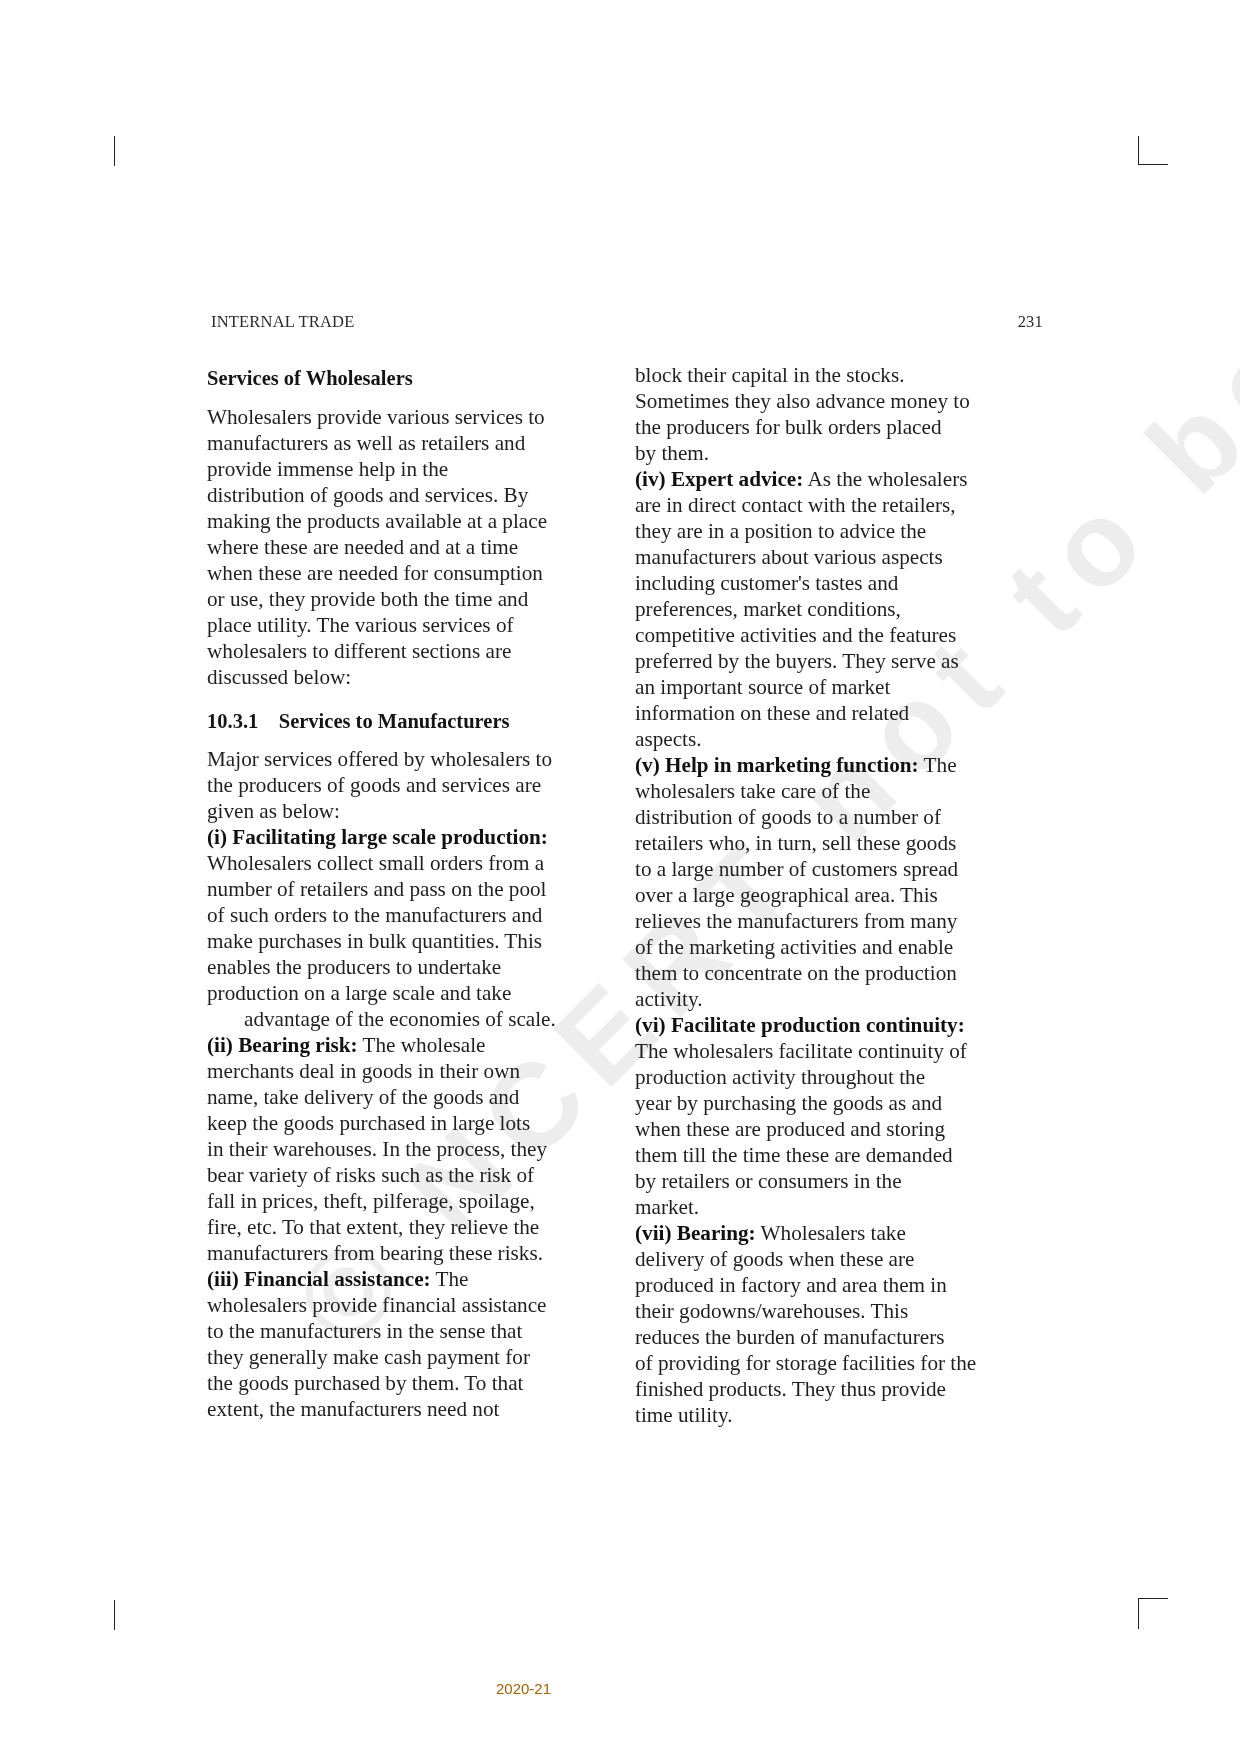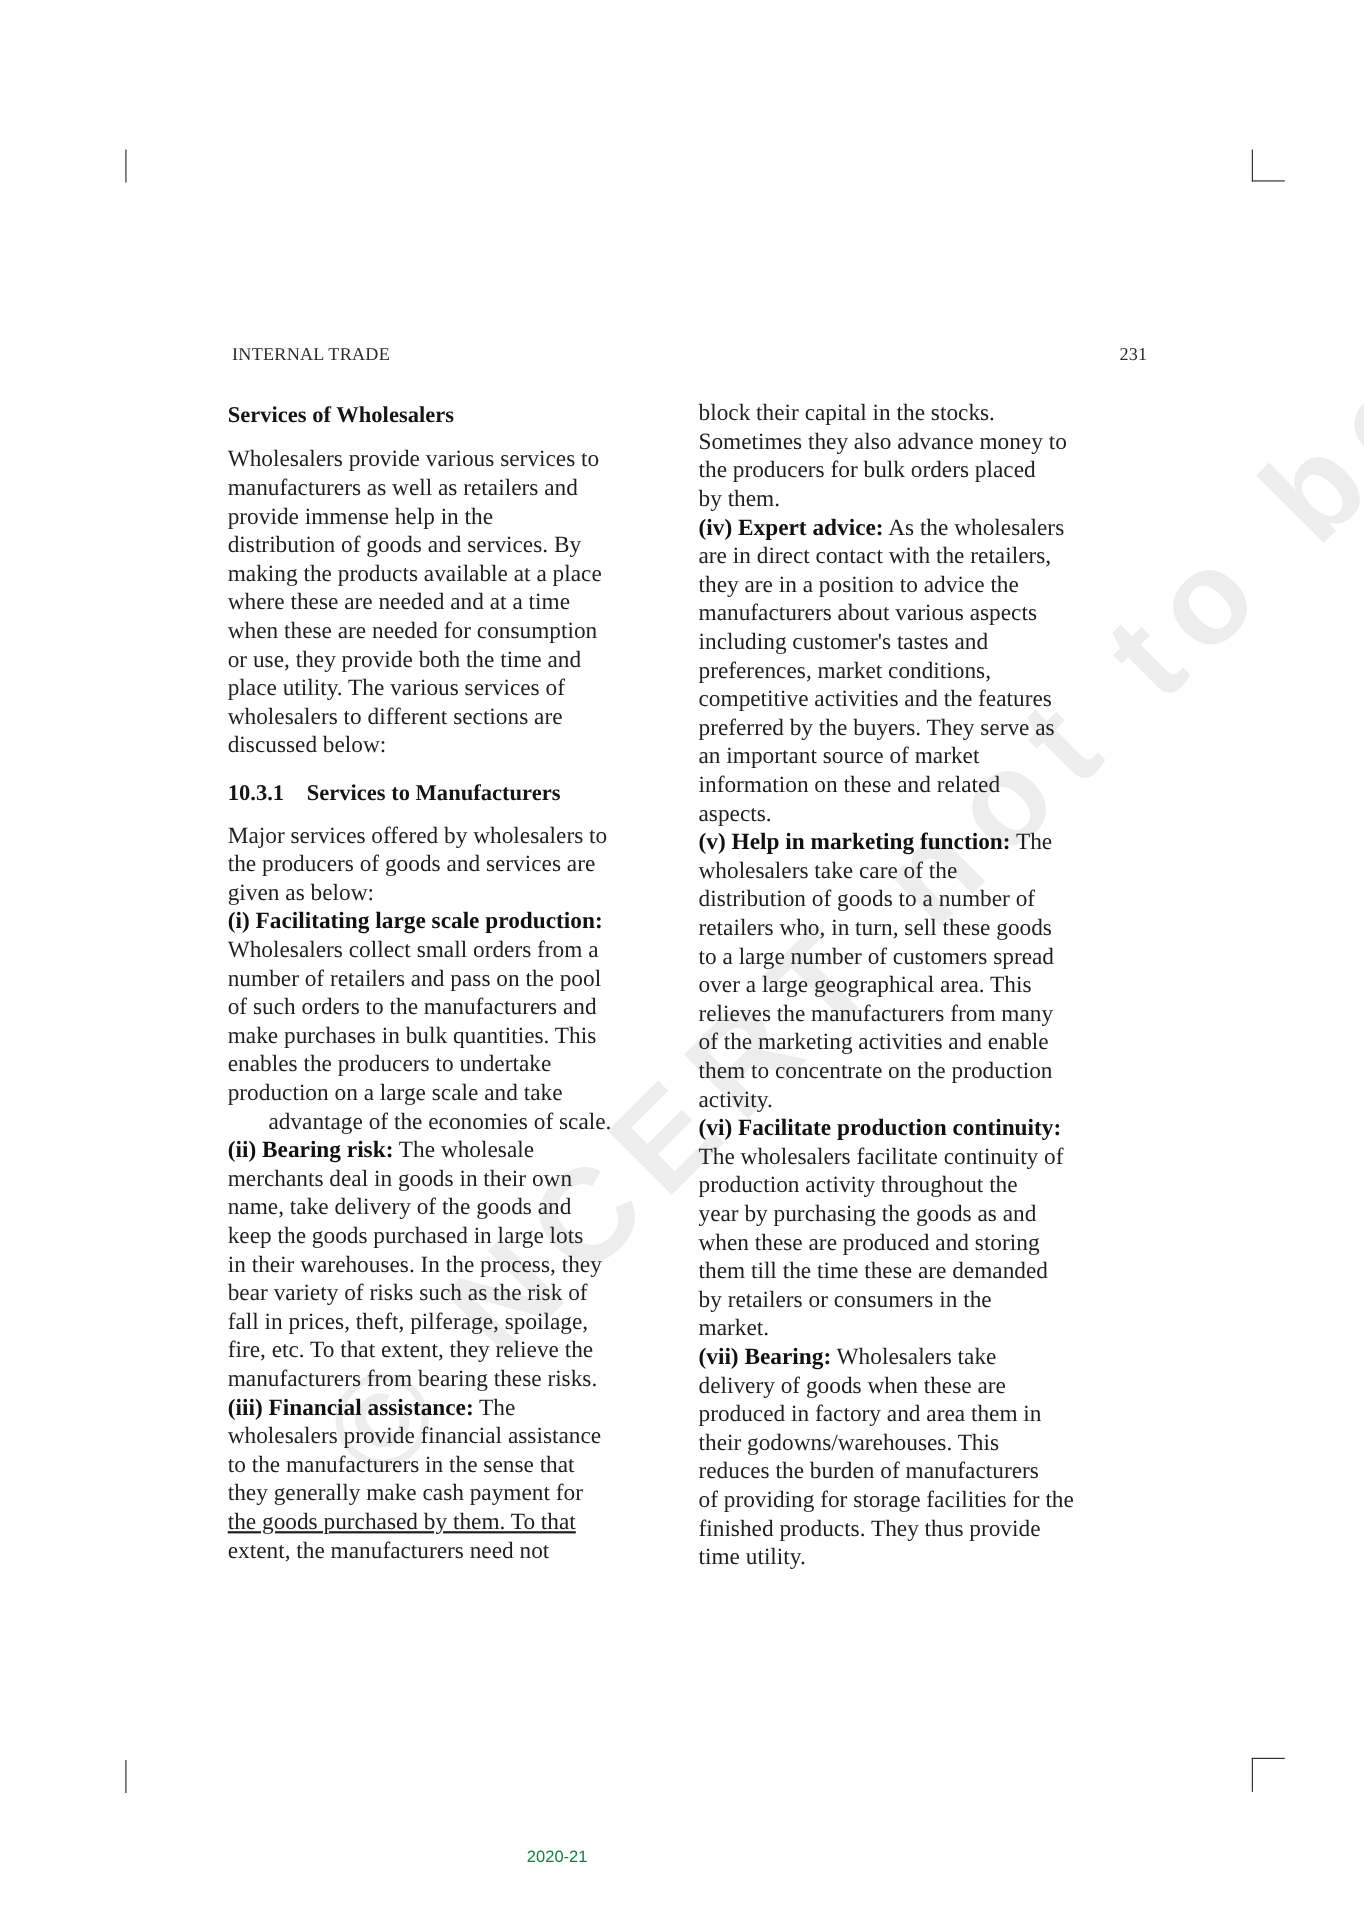--- a/index.html
+++ b/index.html
@@ -8,22 +8,22 @@
   .crop { position: absolute; background: #222; }
   .running-head { position: absolute; top: 312px; font-size: 16.5px; letter-spacing: 0.2px; color: #2a2a2a; }
   .col { position: absolute; width: 408px; }
   .col1 { left: 207px; top: 0; }
   .col2 { left: 635px; top: 0; }
   .ln { position: absolute; left: 0; width: 408px; font-size: 21.2px; line-height: 26px; height: 26px;
         text-align: justify; text-align-last: justify; white-space: nowrap; }
   .ln.last { text-align-last: left; }
   .ln b { font-weight: bold; color: #111; }
   .heading { font-weight: bold; font-size: 20.5px; color: #151515; }
-  .footer { position: absolute; top: 1680px; left: 0; width: 1013px; text-align: center;
-            font-family: "Liberation Sans", "DejaVu Sans", sans-serif; font-size: 15px; color: #15803d; }
+  .footer { position: absolute; top: 1680px; left: 17px; width: 1013px; text-align: center;
+            font-family: "Liberation Sans", "DejaVu Sans", sans-serif; font-size: 15px; color: #a16207; }
   .watermark { position: absolute; left: 170px; top: 900px; width: 1000px; font-family: "Liberation Sans", sans-serif;
                font-size: 120px; font-weight: bold; color: rgba(0,0,0,0.07); transform: rotate(-45deg);
                transform-origin: center; white-space: nowrap; letter-spacing: 18px; pointer-events: none; }
 </style>
 </head>
 <body>
 
 <div class="crop" style="left:114px; top:136px; width:1px; height:30px;"></div>
 <div class="crop" style="left:1138px; top:136px; width:1px; height:29px;"></div>
 <div class="crop" style="left:1138px; top:164px; width:30px; height:1px;"></div>
@@ -67,21 +67,21 @@
     <div class="ln" style="top: 1110px; white-space: nowrap; display: block; text-align: left; text-align-last: left;">keep the goods purchased in large lots</div>
     <div class="ln" style="top: 1136px; white-space: nowrap; display: block; text-align: left; text-align-last: left;">in their warehouses. In the process, they</div>
     <div class="ln" style="top: 1162px; white-space: nowrap; display: block; text-align: left; text-align-last: left;">bear variety of risks such as the risk of</div>
     <div class="ln" style="top: 1188px; white-space: nowrap; display: block; text-align: left; text-align-last: left;">fall in prices, theft, pilferage, spoilage,</div>
     <div class="ln" style="top: 1214px; white-space: nowrap; display: block; text-align: left; text-align-last: left;">fire, etc. To that extent, they relieve the</div>
     <div class="ln" style="top: 1240px; white-space: nowrap; display: block; text-align: left; text-align-last: left;">manufacturers from bearing these risks.</div>
     <div class="ln" style="top: 1266px; white-space: nowrap; display: block; text-align: left; text-align-last: left;"><b>(iii) Financial assistance:</b><span> The</span></div>
     <div class="ln" style="top: 1292px; white-space: nowrap; display: block; text-align: left; text-align-last: left;">wholesalers provide financial assistance</div>
     <div class="ln" style="top: 1318px; white-space: nowrap; display: block; text-align: left; text-align-last: left;">to the manufacturers in the sense that</div>
     <div class="ln" style="top: 1344px; white-space: nowrap; display: block; text-align: left; text-align-last: left;">they generally make cash payment for</div>
-    <div class="ln" style="top: 1370px; white-space: nowrap; display: block; text-align: left; text-align-last: left; text-decoration: underline;">the goods purchased by them. To that</div>
+    <div class="ln" style="top: 1370px; white-space: nowrap; display: block; text-align: left; text-align-last: left;">the goods purchased by them. To that</div>
     <div class="ln" style="top: 1396px; white-space: nowrap; display: block; text-align: left; text-align-last: left;">extent, the manufacturers need not</div>
   </div>
 <div class="col col2" id="col2">
     <div class="ln" style="top: 362px; white-space: nowrap; display: block; text-align: left; text-align-last: left;">block their capital in the stocks.</div>
     <div class="ln" style="top: 388px; white-space: nowrap; display: block; text-align: left; text-align-last: left;">Sometimes they also advance money to</div>
     <div class="ln" style="top: 414px; white-space: nowrap; display: block; text-align: left; text-align-last: left;">the producers for bulk orders placed</div>
     <div class="ln last" style="top: 440px;">by them.</div>
     <div class="ln" style="top: 466px; white-space: nowrap; display: block; text-align: left; text-align-last: left;"><b>(iv)  Expert advice:</b><span> As the wholesalers</span></div>
     <div class="ln" style="top: 492px; white-space: nowrap; display: block; text-align: left; text-align-last: left;">are in direct contact with the retailers,</div>
     <div class="ln" style="top: 518px; white-space: nowrap; display: block; text-align: left; text-align-last: left;">they are in a position to advice the</div>

